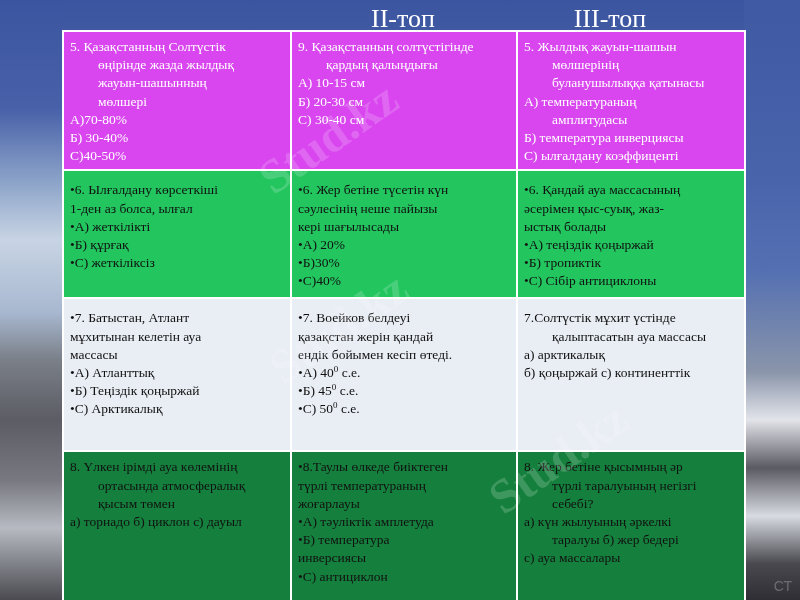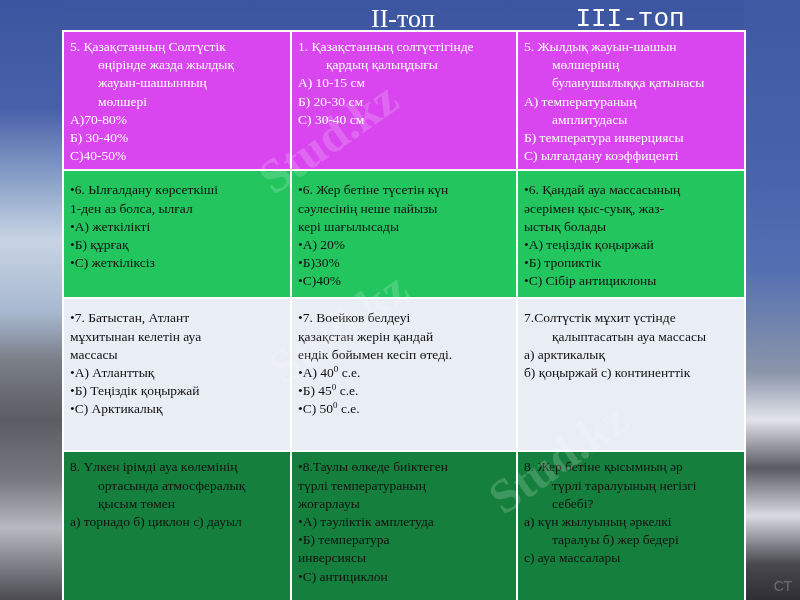--- a/index.html
+++ b/index.html
@@ -24,21 +24,21 @@
     background: linear-gradient(180deg, #3c55a0 0%, #4760a8 18%, #8aa2c8 30%, #c8d4e4 40%, #a8b8d0 52%, #7a7f88 60%, #5c5c64 70%, #777880 80%, #b7bac2 88%, #4a4a50 100%);
   }
   .title {
     position: absolute; top: 4px;
     font-size: 26px; color: #ffffff;
     text-align: center;
     font-family: "Liberation Serif", serif;
   }
   .t1 { left: 62px; width: 228px; margin-top: 40px; }
   .t2 { left: 290px; width: 226px; }
-  .t3 { left: 516px; width: 228px; font-family: Liberation Mono, monospace; }
+  .t3 { left: 496px; width: 228px; }
 
   table.grid {
     position: absolute; left: 62px; top: 30px;
     width: 682px; height: 553px;
     border-collapse: collapse;
     table-layout: fixed;
   }
   table.grid td {
     border: 2px solid #ffffff;
     vertical-align: top;
@@ -90,21 +90,21 @@
     <td>
       <span class="ln">5. Қазақстанның Солтүстік</span>
       <span class="ln ind">өңірінде жазда жылдық</span>
       <span class="ln ind">жауын-шашынның</span>
       <span class="ln ind">мөлшері</span>
       <span class="ln">А)70-80%</span>
       <span class="ln">Б) 30-40%</span>
       <span class="ln">С)40-50%</span>
     </td>
     <td>
-      <span class="ln">1. Қазақстанның солтүстігінде</span>
+      <span class="ln">9. Қазақстанның солтүстігінде</span>
       <span class="ln ind">қардың қалыңдығы</span>
       <span class="ln">А) 10-15 см</span>
       <span class="ln">Б) 20-30 см</span>
       <span class="ln">С) 30-40 см</span>
     </td>
     <td>
       <span class="ln">5. Жылдық жауын-шашын</span>
       <span class="ln ind">мөлшерінің</span>
       <span class="ln ind">буланушылыққа қатынасы</span>
       <span class="ln">А) температураның</span>

